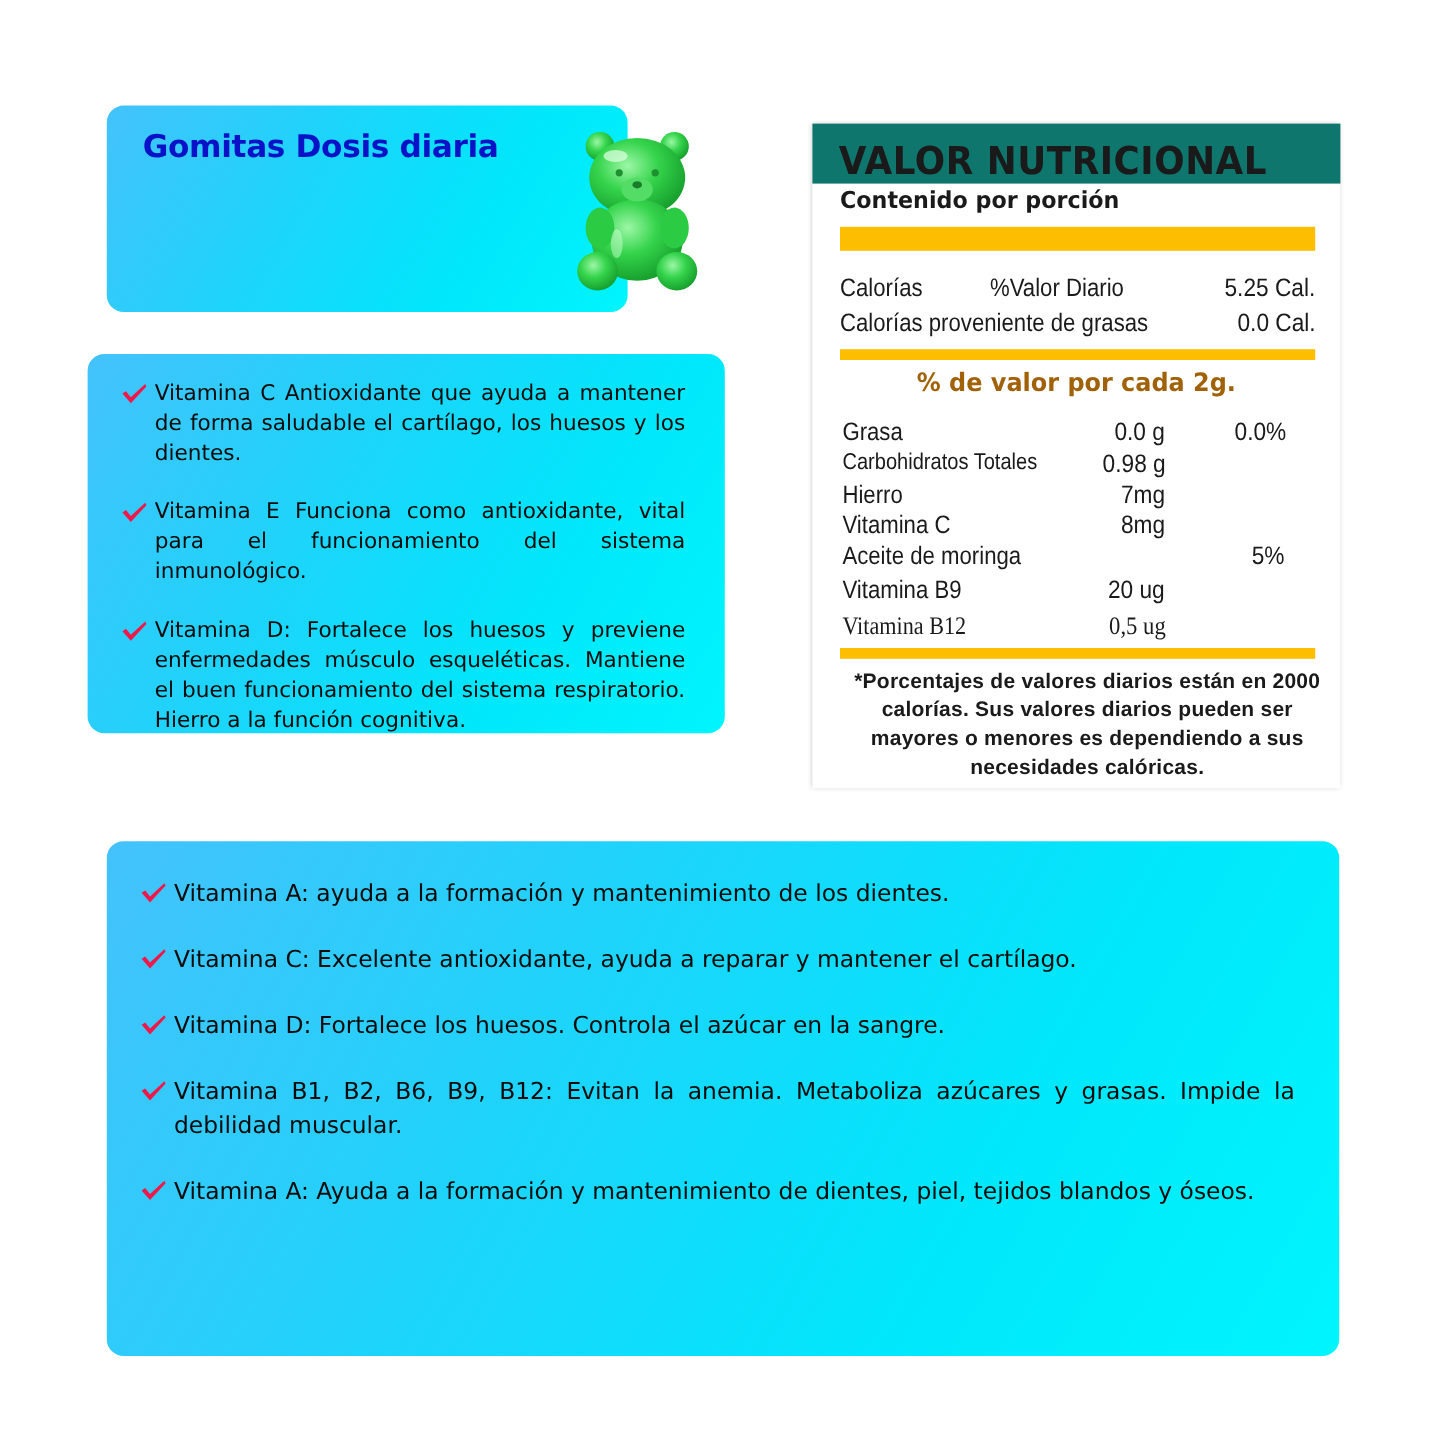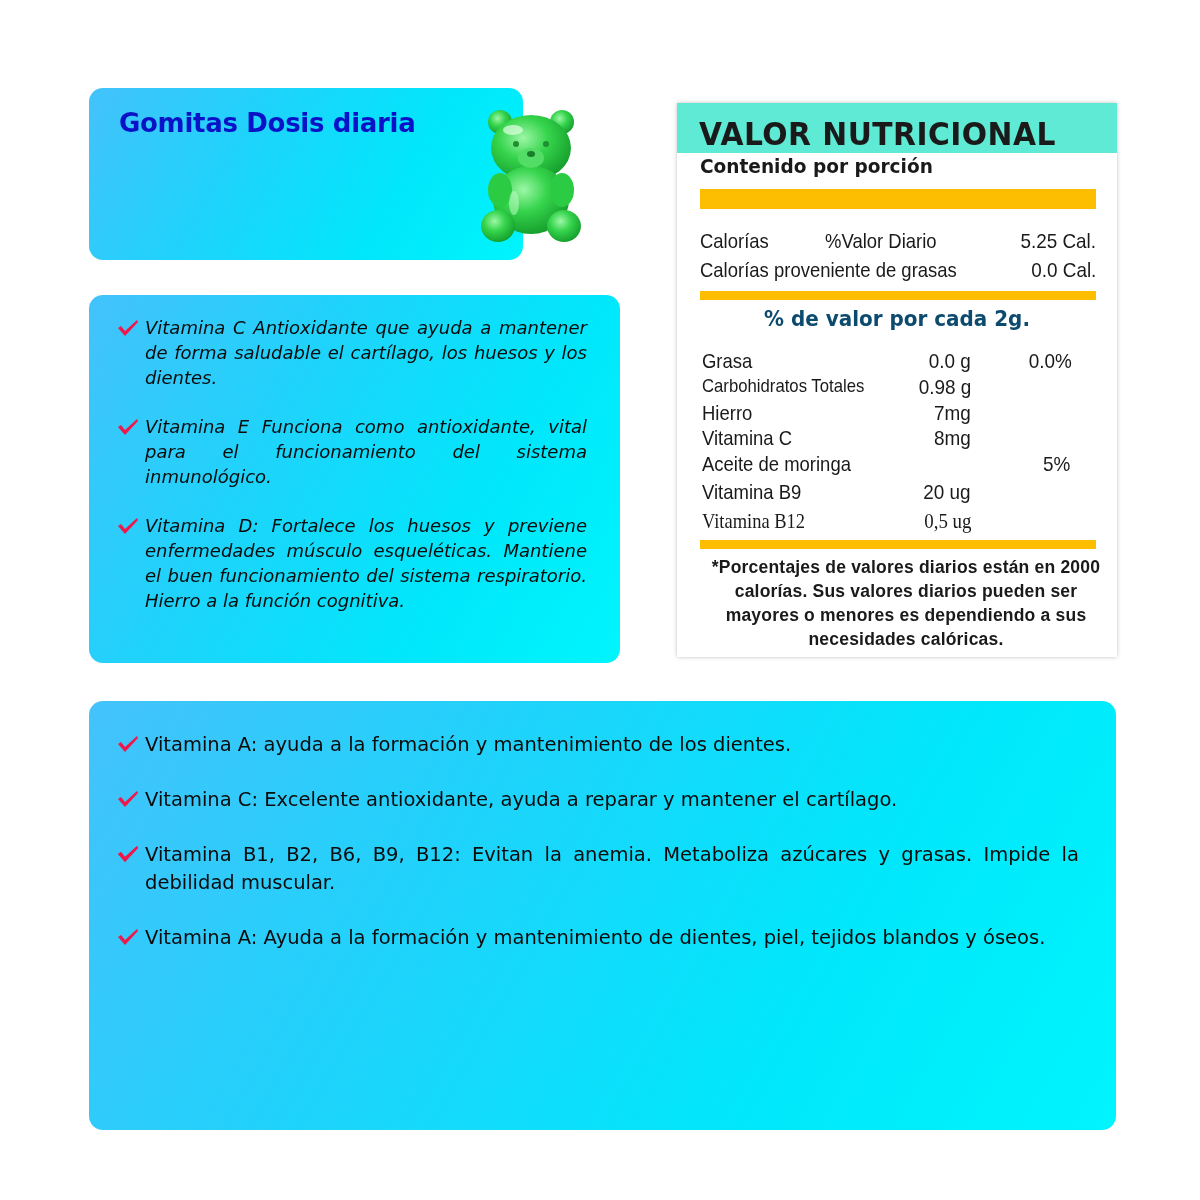--- a/index.html
+++ b/index.html
@@ -19,39 +19,39 @@
     font-family: "DejaVu Sans", sans-serif; font-weight: bold;
     font-size: 26px; color: #0a12c8; letter-spacing: -0.3px;
   }
   #dose-card .lines {
     position: absolute; left: 31px; top: 64px;
     font-size: 21.5px; line-height: 27.5px; color: #0b0b0b; letter-spacing: -0.2px;
   }
   #bear { position: absolute; left: 478px; top: 108px; width: 106px; height: 136px; }
 
   
-  #vit-card { left: 89px; top: 295px; width: 531px; height: 368px; font-style: italic; }
+  #vit-card { left: 73px; top: 295px; width: 531px; height: 316px; }
   .vlist { position: absolute; list-style: none; }
   #vit-card .vlist { left: 28px; top: 20px; width: 470px; }
   #vit-card .vitem { position: relative; padding-left: 28px; font-size: 18px; line-height: 25px; text-align: justify; margin-bottom: 24px; color: #0b0b0b; }
   .check { position: absolute; left: 0; top: 4px; width: 22px; height: 18px; }
 
   
   #nutri { position: absolute; left: 677px; top: 103px; width: 440px; height: 554px; background: #ffffff; box-shadow: 0 0 4px rgba(0,0,0,0.25); font-family: "Liberation Sans", sans-serif; }
-  #nutri .head { position: absolute; left: 0; top: 0; width: 100%; height: 50px; background: #5eead4; }
+  #nutri .head { position: absolute; left: 0; top: 0; width: 100%; height: 50px; background: #0f766e; }
   #nutri .head .t { position: absolute; left: 22px; top: 12px; font-weight: bold; font-size: 32px; color: #1a1a1a; letter-spacing: 0.5px; font-family: "DejaVu Sans", sans-serif; transform: scaleX(0.93); transform-origin: left; }
   #nutri .sub { position: absolute; left: 23px; top: 52px; font-weight: bold; font-size: 19.5px; color: #1a1a1a; font-family: "DejaVu Sans", sans-serif; transform: scaleX(0.95); transform-origin: left; }
   .ybar { position: absolute; left: 23px; width: 396px; background: #fdbd00; }
   #bar1 { top: 86px; height: 20px; }
   #bar2 { top: 188px; height: 9px; }
   #bar3 { top: 437px; height: 9px; }
   .row { position: absolute; left: 23px; width: 396px; font-size: 21px; color: #1a1a1a; font-family: "Liberation Sans", sans-serif; }
   .row span { position: absolute; top: 0; white-space: nowrap; }
   .narrow { transform: scaleX(0.88); transform-origin: left; }
-  #per { position: absolute; left: 0; width: 100%; top: 204px; text-align: center; font-weight: bold; font-size: 21px; color: #0c4a6e; font-family: "DejaVu Sans", sans-serif; }
+  #per { position: absolute; left: 0; width: 100%; top: 204px; text-align: center; font-weight: bold; font-size: 21px; color: #a16207; font-family: "DejaVu Sans", sans-serif; }
   #per .inner { display: inline-block; transform: scaleX(0.95); }
   .nrow { position: absolute; left: 25px; width: 396px; height: 24px; font-size: 21px; color: #1a1a1a; }
   .nrow .n { position: absolute; left: 0; white-space: nowrap; transform: scaleX(0.88); transform-origin: left; }
   .nrow .a { position: absolute; right: 127px; white-space: nowrap; transform: scaleX(0.9); transform-origin: right; }
   .nrow .p { position: absolute; right: 26px; white-space: nowrap; transform: scaleX(0.9); transform-origin: right; }
   #foot { position: absolute; left: 24px; top: 452px; width: 410px; font-size: 17.5px; line-height: 24px; font-weight: bold; color: #1a1a1a; font-family: "Liberation Sans", sans-serif; letter-spacing: 0.2px; text-align: center; }
 
   
   #benefits { left: 89px; top: 701px; width: 1027px; height: 429px; }
   #benefits .vlist { left: 28px; top: 30px; width: 962px; }
@@ -190,20 +190,21 @@
     <li class="vitem">
       <svg class="check" viewBox="0 0 22 18">
           <path d="M1 9 L4 7 L8 12 L20 1 L21 3 L8 17 Z" fill="#f0184a"></path>
         </svg>
       <span>Vitamina C: Excelente antioxidante, ayuda a reparar y mantener el cartílago.</span>
     </li>
     <li class="vitem">
       <svg class="check" viewBox="0 0 22 18">
           <path d="M1 9 L4 7 L8 12 L20 1 L21 3 L8 17 Z" fill="#f0184a"></path>
         </svg>
+      <span>Vitamina D: Fortalece los huesos. Controla el azúcar en la sangre.</span>
     </li>
     <li class="vitem two">
       <svg class="check" viewBox="0 0 22 18">
           <path d="M1 9 L4 7 L8 12 L20 1 L21 3 L8 17 Z" fill="#f0184a"></path>
         </svg>
       <span>Vitamina B1, B2, B6, B9, B12: Evitan la anemia. Metaboliza azúcares y grasas. Impide la debilidad muscular.</span>
     </li>
     <li class="vitem two">
       <svg class="check" viewBox="0 0 22 18">
           <path d="M1 9 L4 7 L8 12 L20 1 L21 3 L8 17 Z" fill="#f0184a"></path>

